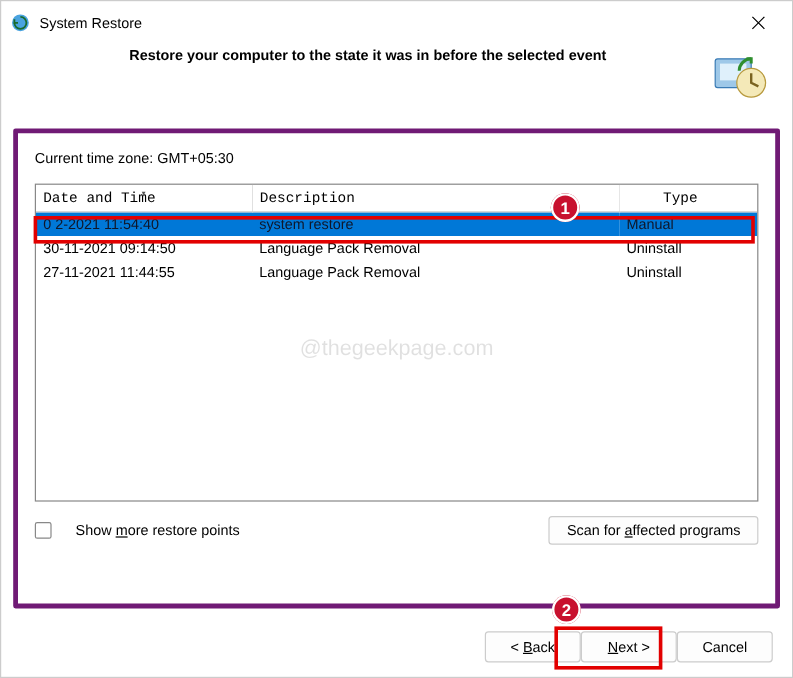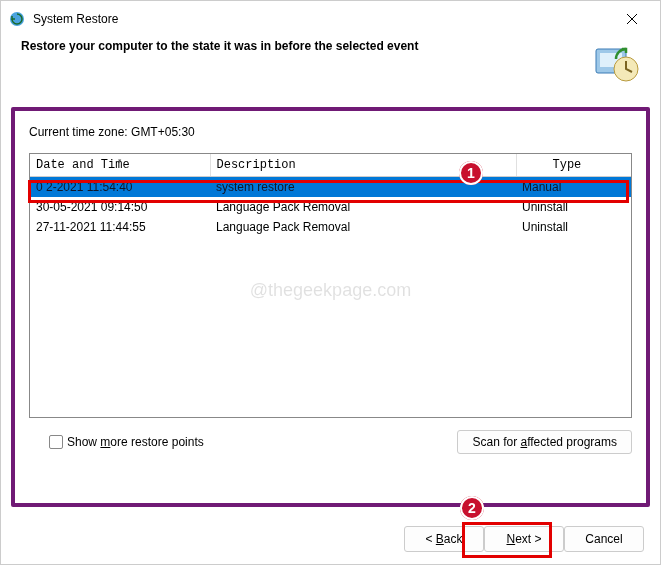--- a/index.html
+++ b/index.html
@@ -39,20 +39,21 @@
   
   .header {
     padding: 6px 20px 10px 20px;
     display: flex;
     align-items: flex-start;
   }
   .header .heading {
     flex: 1;
     font-weight: bold;
     font-size: 12px;
+    text-align: center;
   }
   .header .big-icon {
     width: 48px; height: 48px;
   }
   
   .panel {
     margin: 10px 10px 0 10px;
     border: 4px solid #701a75;
     border-radius: 2px;
     padding: 14px 14px 8px 14px;
@@ -116,24 +117,23 @@
     pointer-events: none;
   }
   .below-table {
     display: flex;
     align-items: center;
     margin-top: 12px;
   }
   .chk-wrap {
     display: flex;
     align-items: center;
-    gap: 4px;
+    gap: 20px;
     font-size: 12px;
     cursor: pointer;
-    margin-left: 20px;
   }
   .chk {
     width: 14px; height: 14px;
     border: 1px solid #888;
     border-radius: 2px;
     background: #fff;
   }
   .scan-btn {
     margin-left: auto;
     border: 1px solid #ccc;
@@ -234,21 +234,21 @@
           <th>Type</th>
         </tr>
       </thead>
       <tbody id="tbody">
       <tr class="selected">
             <td>0    2-2021 11:54:40</td>
             <td>system restore</td>
             <td>Manual</td>
           </tr>
           <tr>
-            <td>30-05-2021 09:14:50</td>
+            <td>30-11-2021 09:14:50</td>
             <td>Language Pack Removal</td>
             <td>Uninstall</td>
           </tr>
           <tr>
             <td>27-11-2021 11:44:55</td>
             <td>Language Pack Removal</td>
             <td>Uninstall</td>
           </tr>
           <tr class="empty">
             <td colspan="3">&nbsp;</td>

